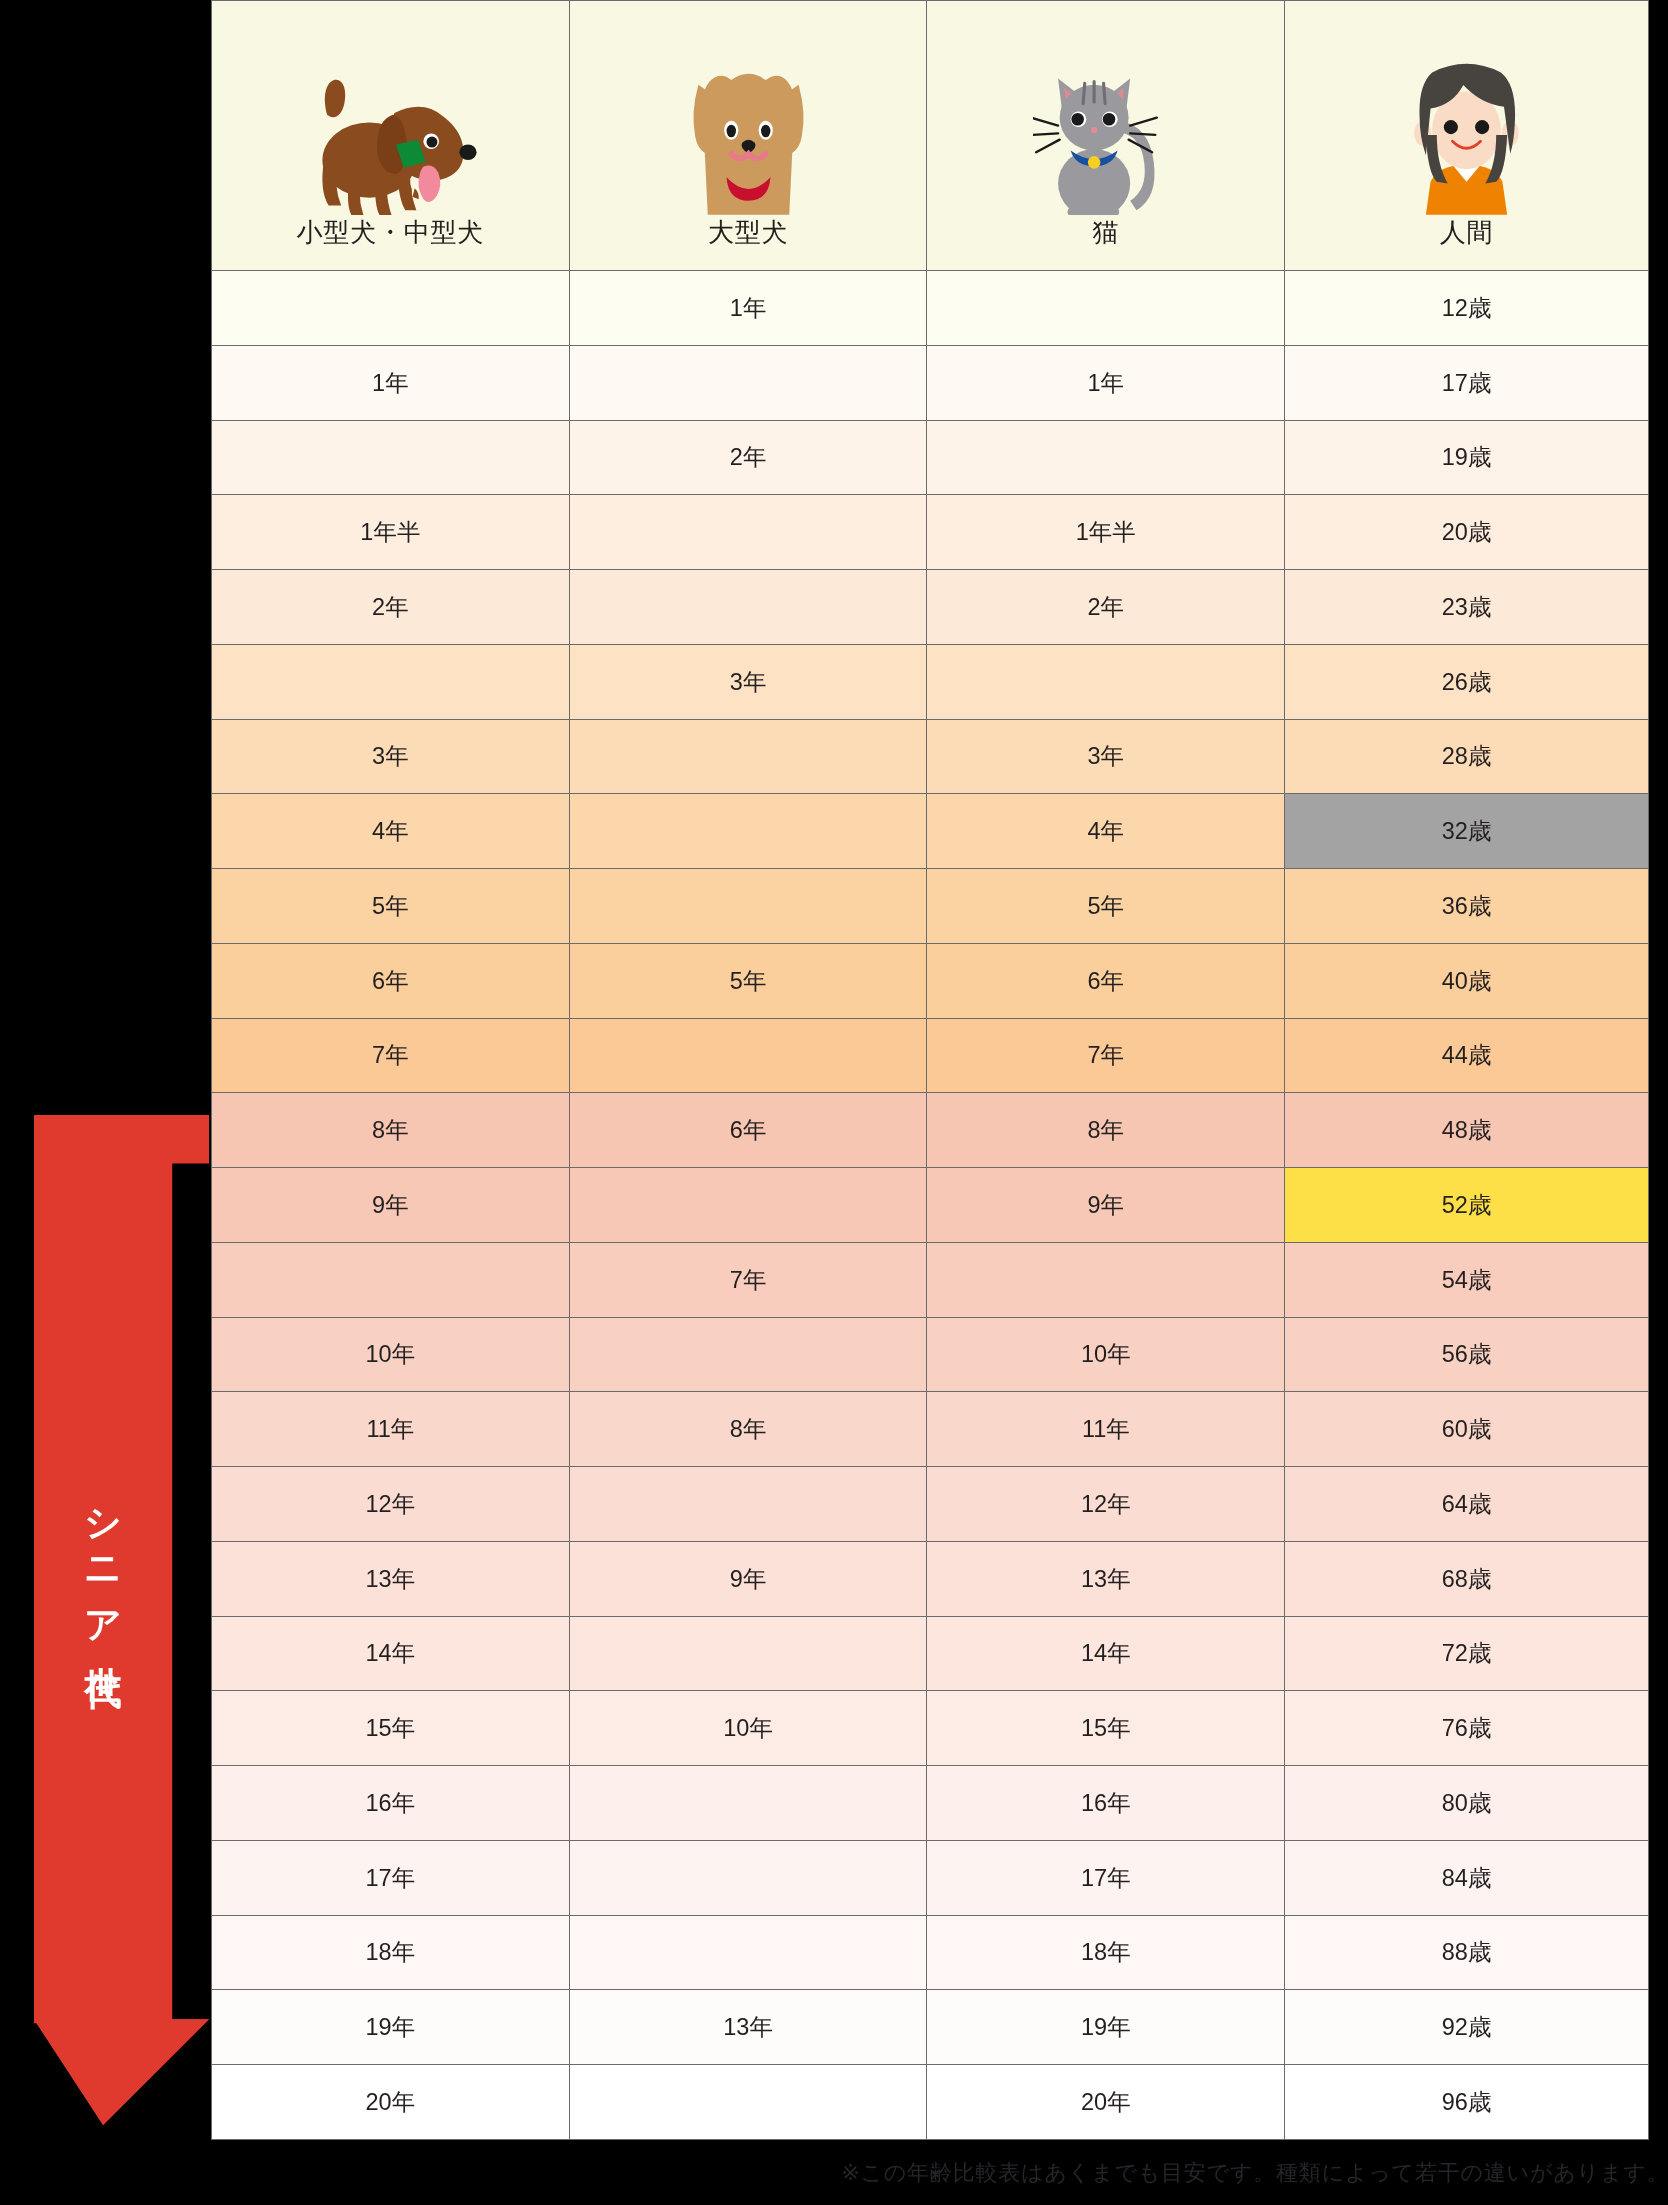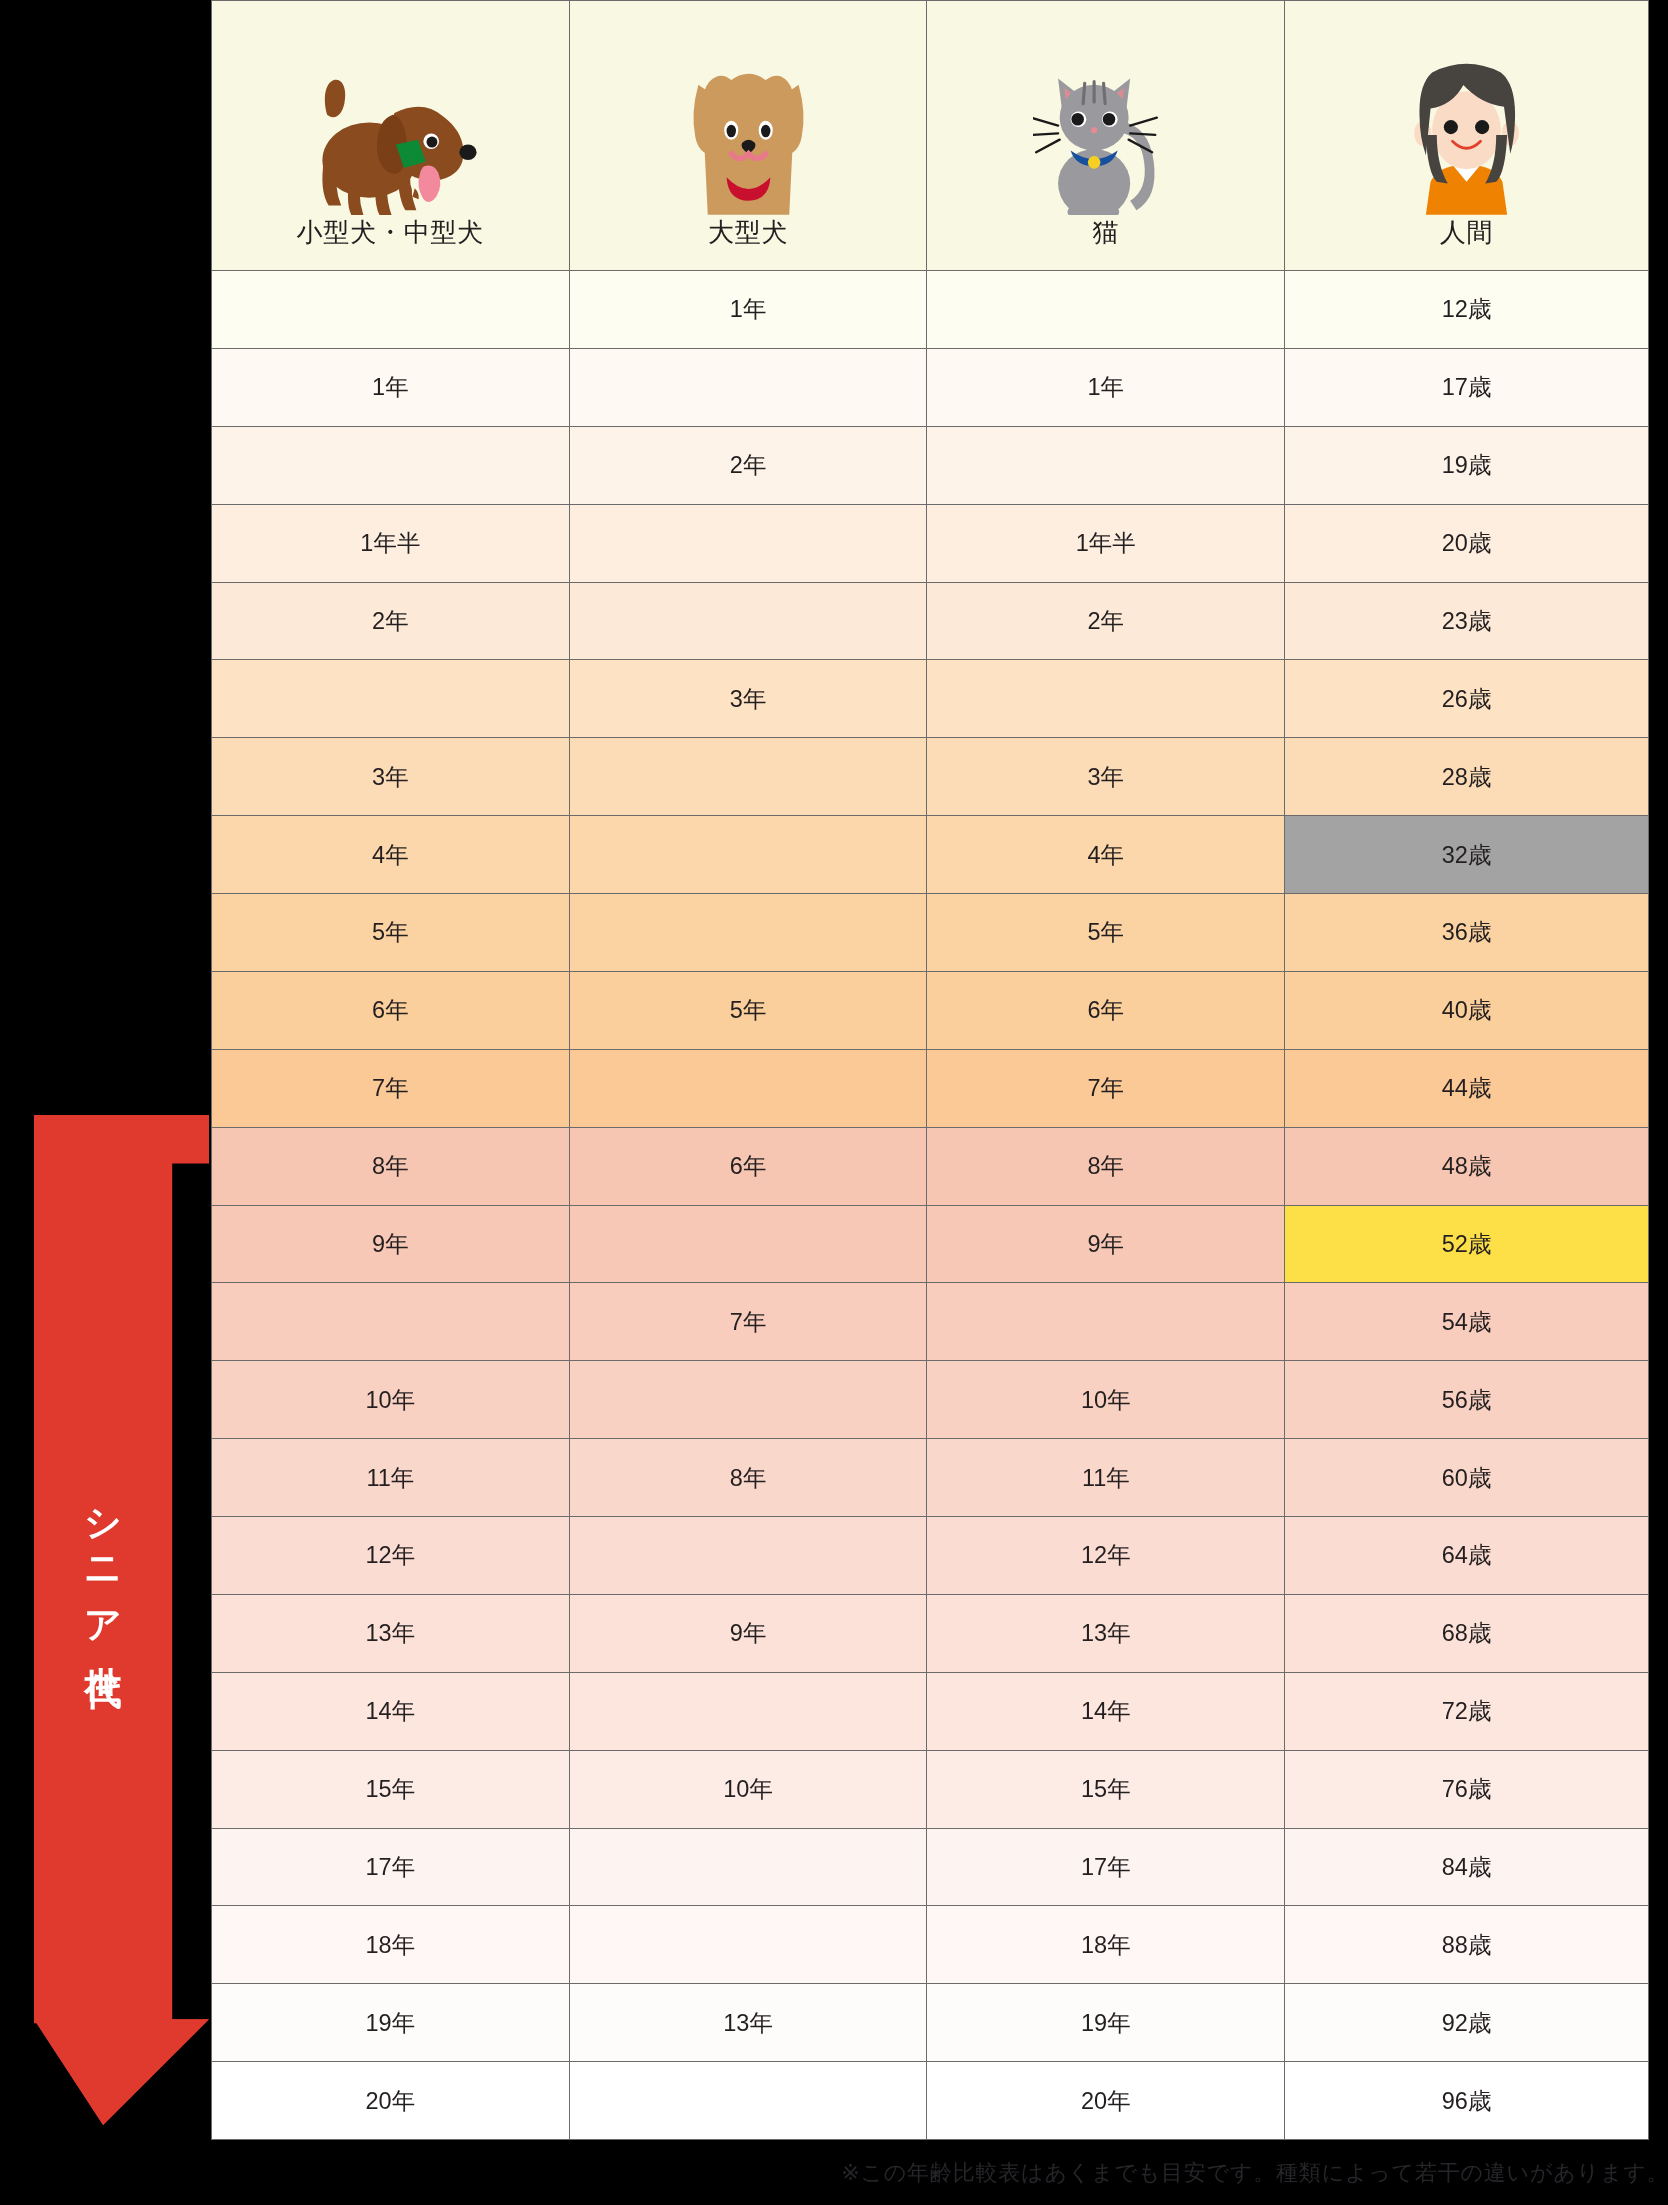--- a/index.html
+++ b/index.html
@@ -329,20 +329,26 @@
           <td style="background: rgb(252, 230, 222);">14年</td>
           <td class="human" style="background: rgb(252, 230, 222);">72歳</td>
         </tr>
         <tr>
           <td style="background: rgb(253, 235, 229);">15年</td>
           <td style="background: rgb(253, 235, 229);">10年</td>
           <td style="background: rgb(253, 235, 229);">15年</td>
           <td class="human" style="background: rgb(253, 235, 229);">76歳</td>
         </tr>
         <tr>
+          <td style="background: rgb(253, 240, 236);">16年</td>
+          <td style="background: rgb(253, 240, 236);"></td>
+          <td style="background: rgb(253, 240, 236);">16年</td>
+          <td class="human" style="background: rgb(253, 240, 236);">80歳</td>
+        </tr>
+        <tr>
           <td style="background: rgb(253, 244, 242);">17年</td>
           <td style="background: rgb(253, 244, 242);"></td>
           <td style="background: rgb(253, 244, 242);">17年</td>
           <td class="human" style="background: rgb(253, 244, 242);">84歳</td>
         </tr>
         <tr>
           <td style="background: rgb(254, 247, 246);">18年</td>
           <td style="background: rgb(254, 247, 246);"></td>
           <td style="background: rgb(254, 247, 246);">18年</td>
           <td class="human" style="background: rgb(254, 247, 246);">88歳</td>

